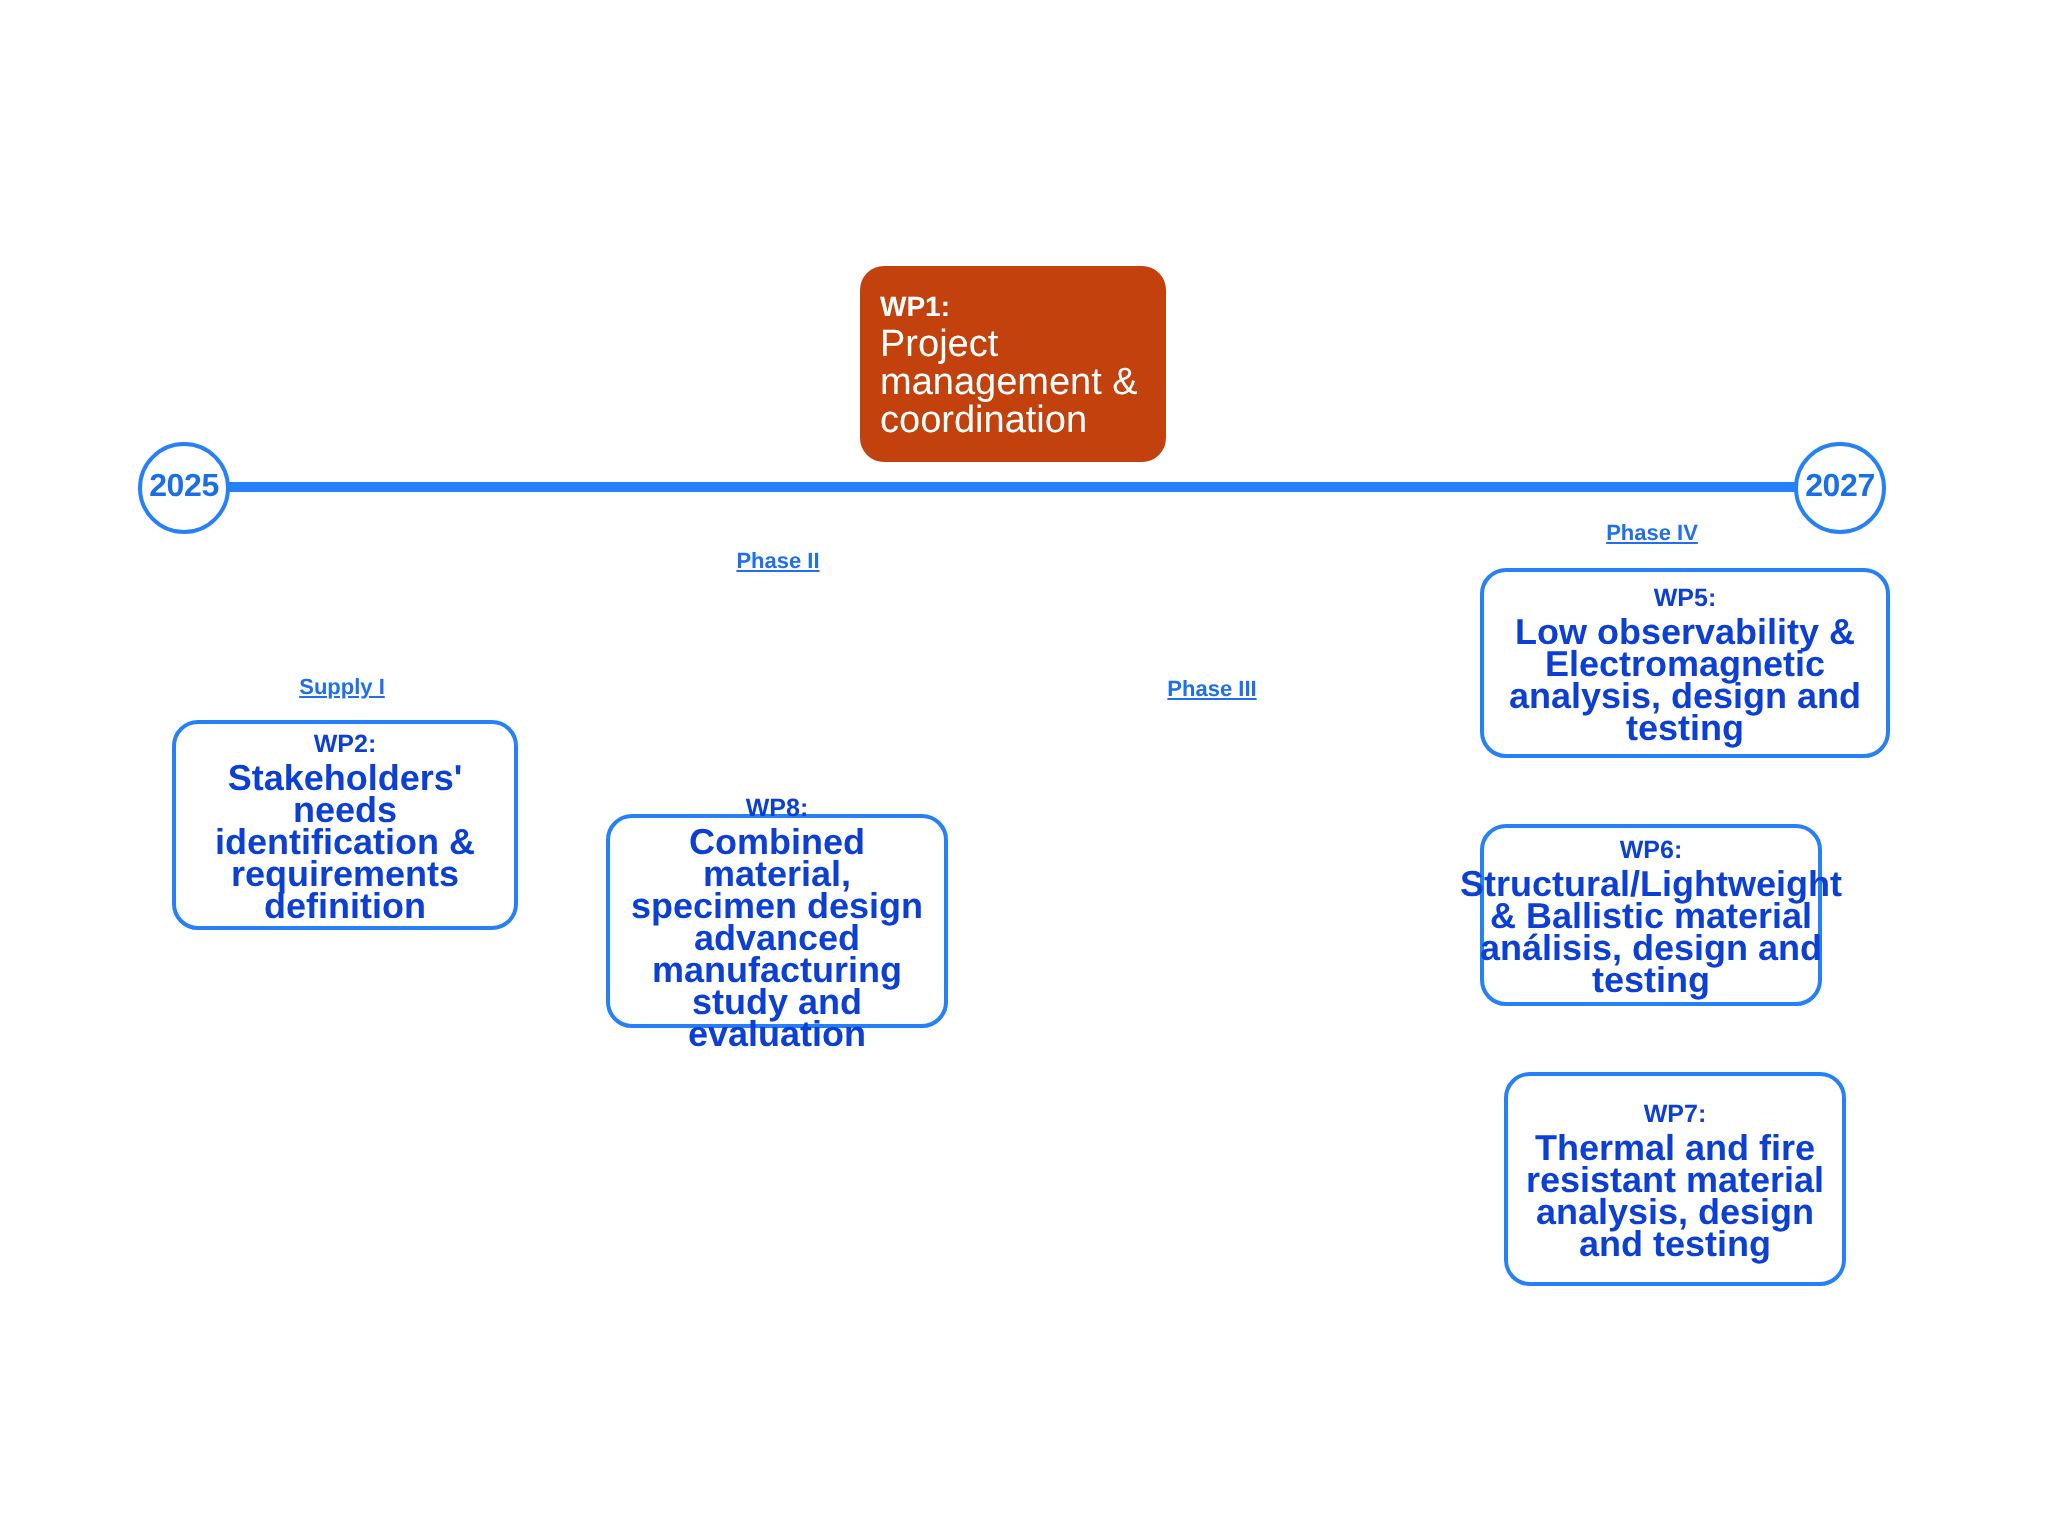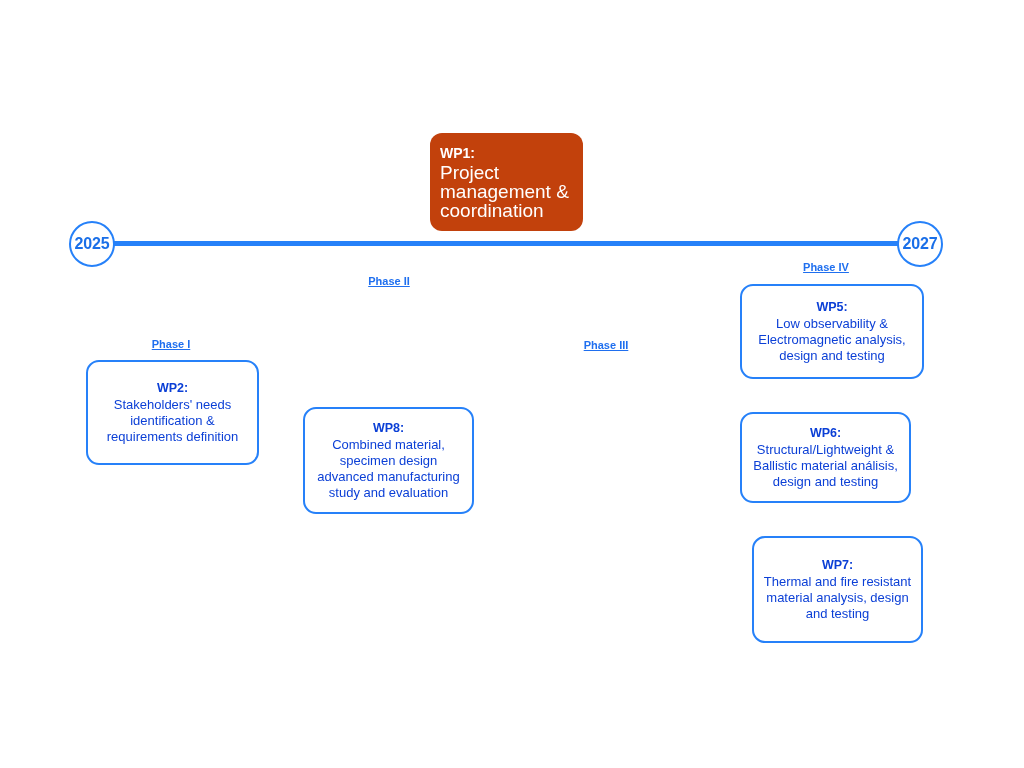--- a/index.html
+++ b/index.html
@@ -106,22 +106,22 @@
     text-align: center;
   }
   .wp-code {
     font-size: 12.5px;
     font-weight: bold;
     color: #0B3FD6;
     line-height: 16px;
     margin-bottom: 1px;
   }
   .wp-text {
-    font-size: 13px;
-    font-weight: normal;
+    font-size: 18px;
+    font-weight: bold;
     color: #0B3FD6;
     line-height: 16px;
   }
 </style>
 </head>
 <body>
 
 <div id="canvas">
 
   <div class="wp1-box">
@@ -134,38 +134,38 @@
   <div class="timeline-line"></div>
 
   <div class="year-node" id="year-start">
     <span>2025</span>
   </div>
 
   <div class="year-node" id="year-end">
     <span>2027</span>
   </div>
 
-  <div class="phase-label" style="left:111px; top:338px; width:120px;">Phase I</div>
+  <div class="phase-label" style="left:111px; top:338px; width:120px;">Supply I</div>
   <div class="phase-label" style="left:329px; top:275px; width:120px;">Phase II</div>
   <div class="phase-label" style="left:546px; top:339px; width:120px;">Phase III</div>
   <div class="phase-label" style="left:766px; top:261px; width:120px;">Phase IV</div>
 
   <div class="wp-card" style="left:86px; top:360px; width:173px; height:105px;">
     <div class="wp-code">WP2:</div>
     <div class="wp-text">Stakeholders' needs identification &amp; requirements definition</div>
   </div>
 
 
   <div class="wp-card" style="left:303px; top:407px; width:171px; height:107px;">
     <div class="wp-code">WP8:</div>
     <div class="wp-text">Combined material, specimen design advanced manufacturing study and evaluation</div>
   </div>
 
 
-  <div class="wp-card" style="left:740px; top:284px; width:184px; height:95px;">
+  <div class="wp-card" style="left:740px; top:284px; width:205px; height:95px;">
     <div class="wp-code">WP5:</div>
     <div class="wp-text">Low observability &amp; Electromagnetic analysis, design and testing</div>
   </div>
 
   <div class="wp-card" style="left:740px; top:412px; width:171px; height:91px;">
     <div class="wp-code">WP6:</div>
     <div class="wp-text">Structural/Lightweight &amp; Ballistic material análisis, design and testing</div>
   </div>
 
   <div class="wp-card" style="left:740px; top:536px; width:171px; height:107px;margin-left:12px;">

